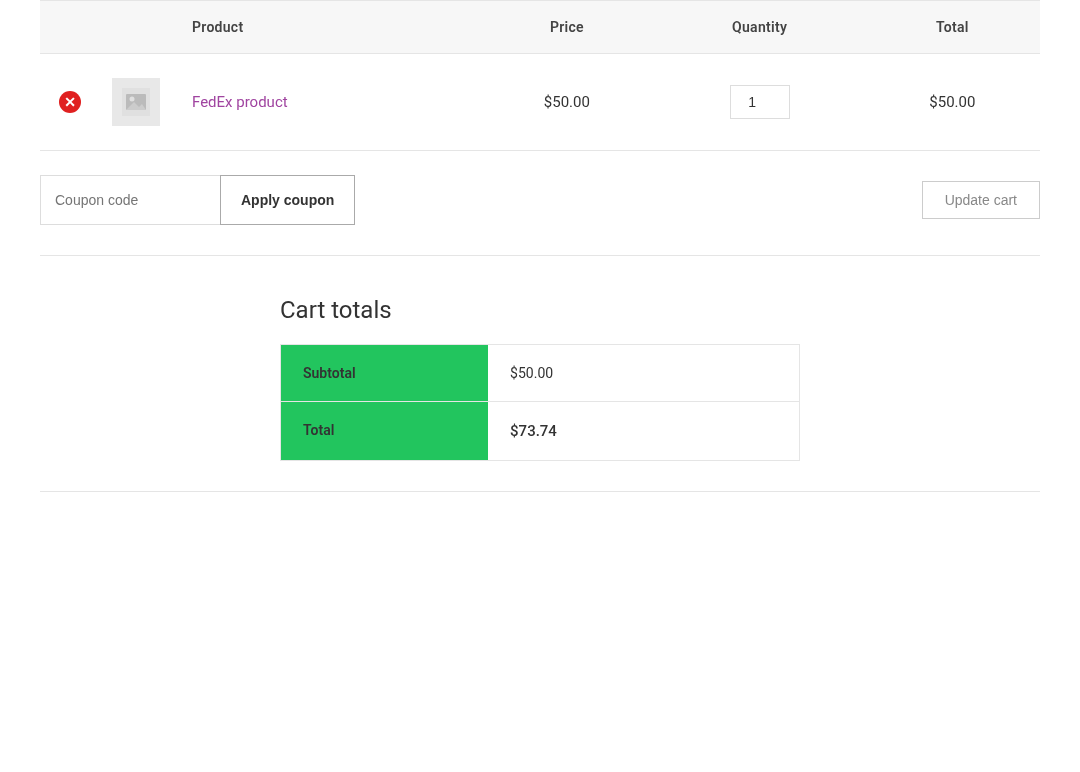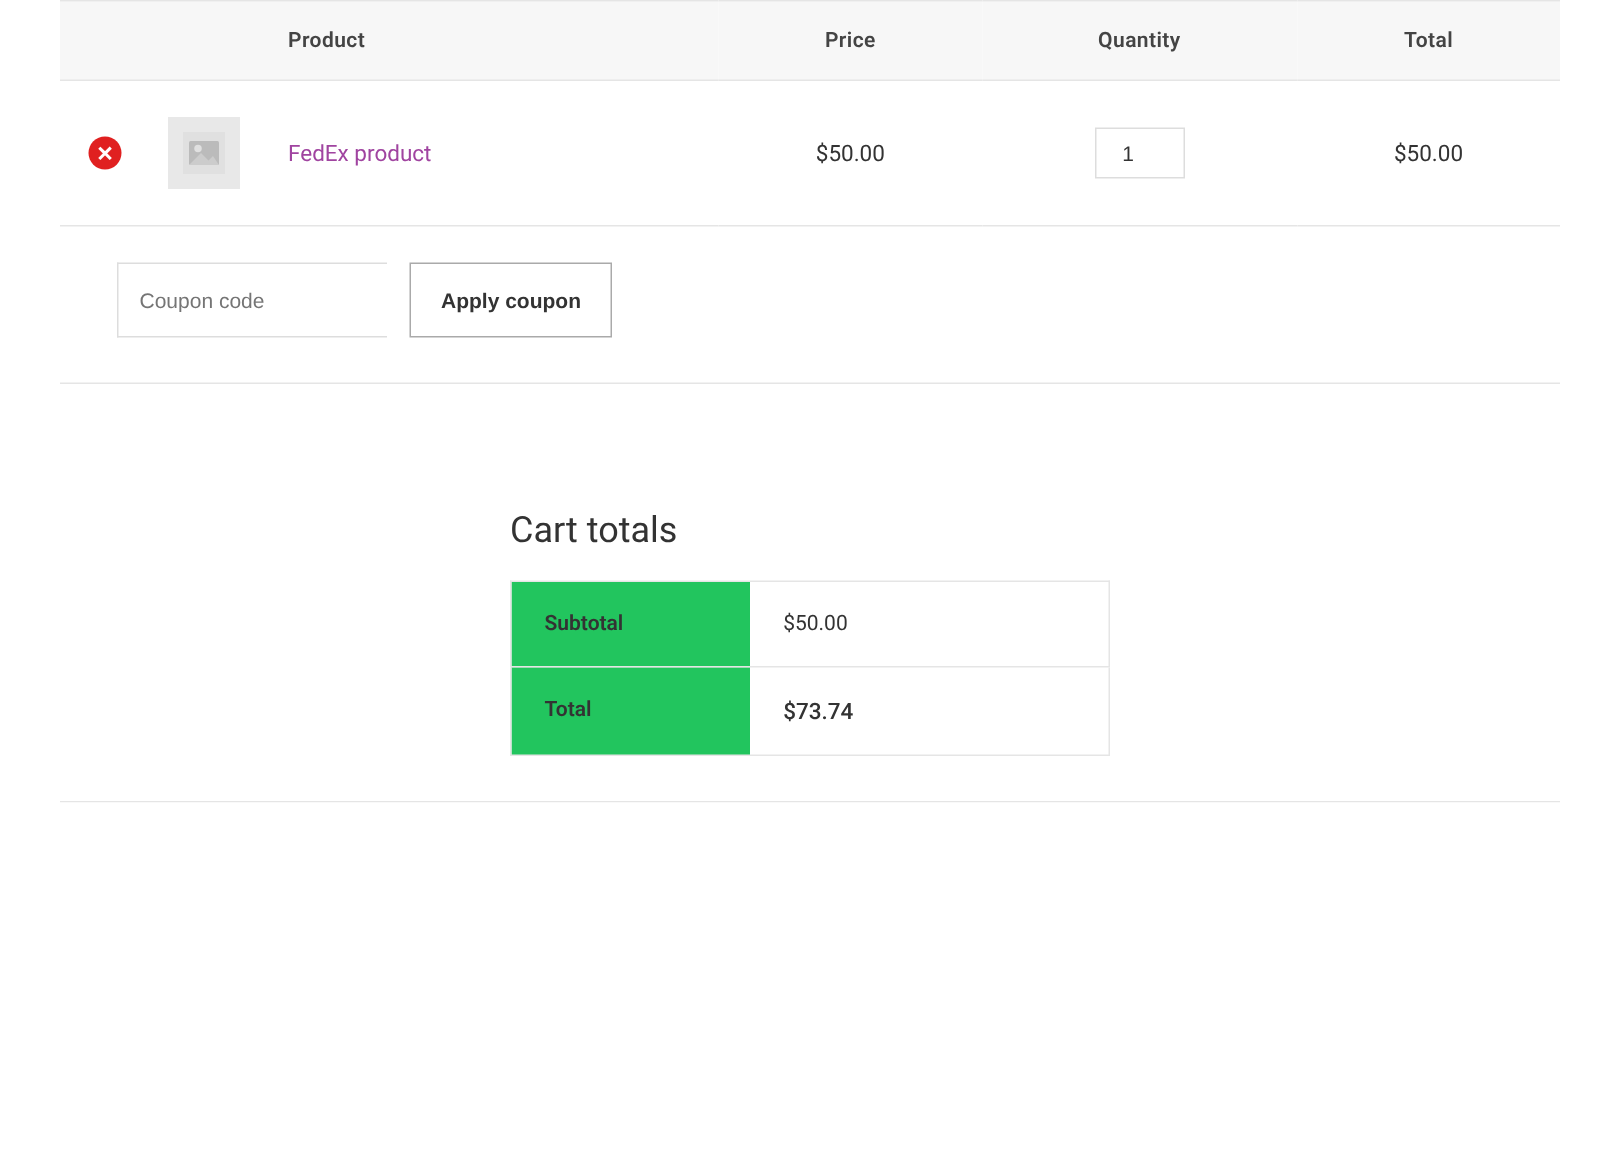--- a/index.html
+++ b/index.html
@@ -112,22 +112,21 @@
     .cart-actions {
       display: flex;
       justify-content: space-between;
       align-items: center;
       padding: 24px 0 30px 0;
       border-bottom: 1px solid #e5e5e5;
     }
 
     .coupon-form {
       display: flex;
-      gap: 15px;
-      margin-left: 38px;
+      gap: 0;
     }
 
     .coupon-input {
       padding: 10px 14px;
       border: 1px solid #ddd;
       border-right: none;
       font-size: 14px;
       color: #999;
       width: 180px;
       outline: none;
@@ -154,22 +153,21 @@
     }
 
     
     .cart-totals-section {
       display: flex;
       justify-content: center;
       margin-top: 40px;
     }
 
     .cart-totals-box {
-      width: 400px;
-      margin-top: 43px;
+      width: 520px;
     }
 
     .cart-totals-title {
       font-size: 24px;
       font-weight: 400;
       color: #333;
       margin-bottom: 20px;
     }
 
     .totals-table {
@@ -293,20 +291,21 @@
         </td>
       </tr>
     </tbody>
   </table>
 
   <div class="cart-actions">
     <div class="coupon-form">
       <input class="coupon-input" type="text" placeholder="Coupon code" style="">
       <button class="apply-coupon-btn">Apply coupon</button>
     </div>
+    <button class="update-cart-btn">Update cart</button>
   </div>
 
   <div class="cart-totals-section">
     <div class="cart-totals-box">
       <h2 class="cart-totals-title">Cart totals</h2>
 
       <table class="totals-table">
         <tbody>
 
           <tr>

